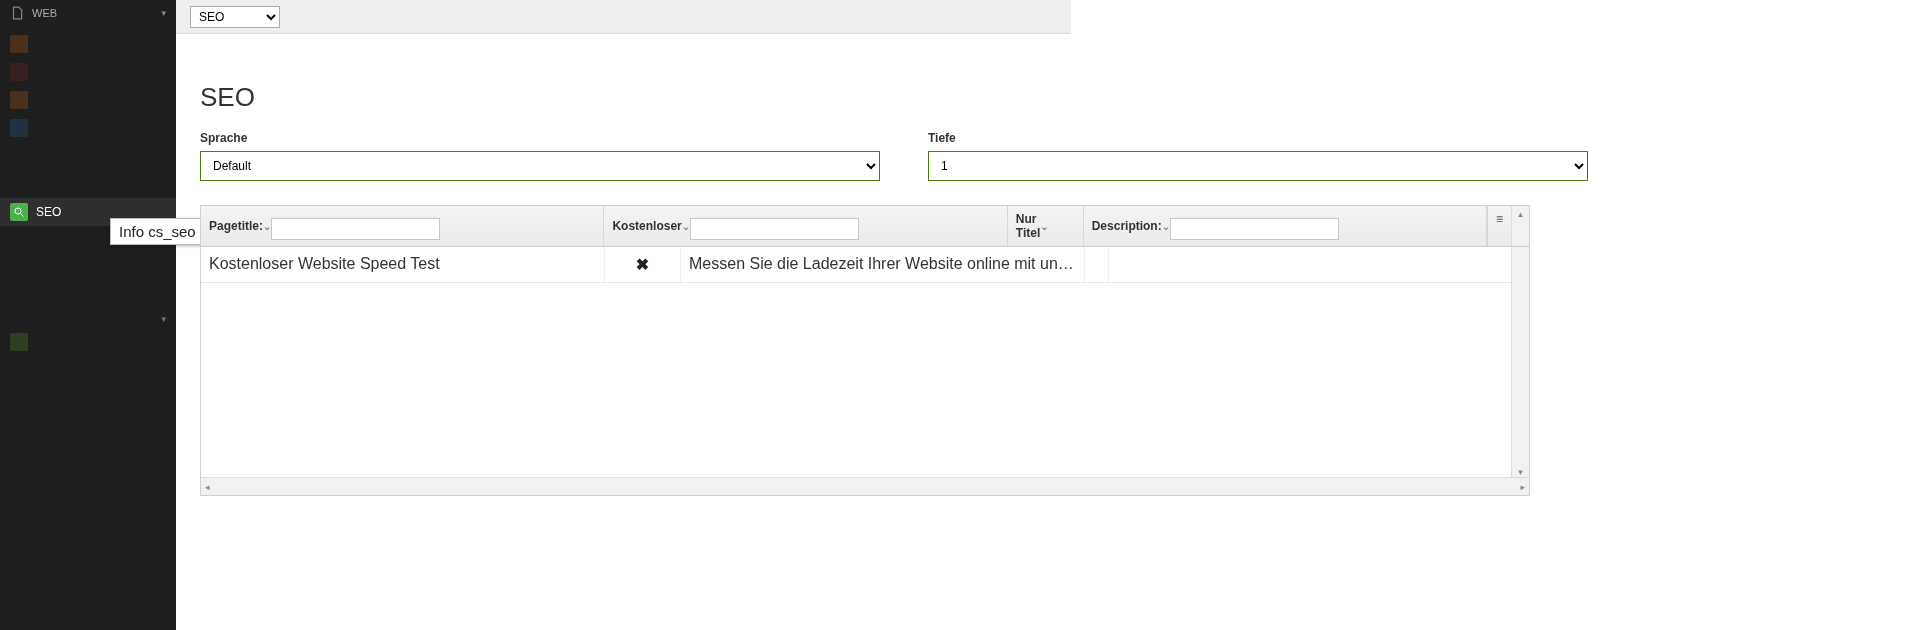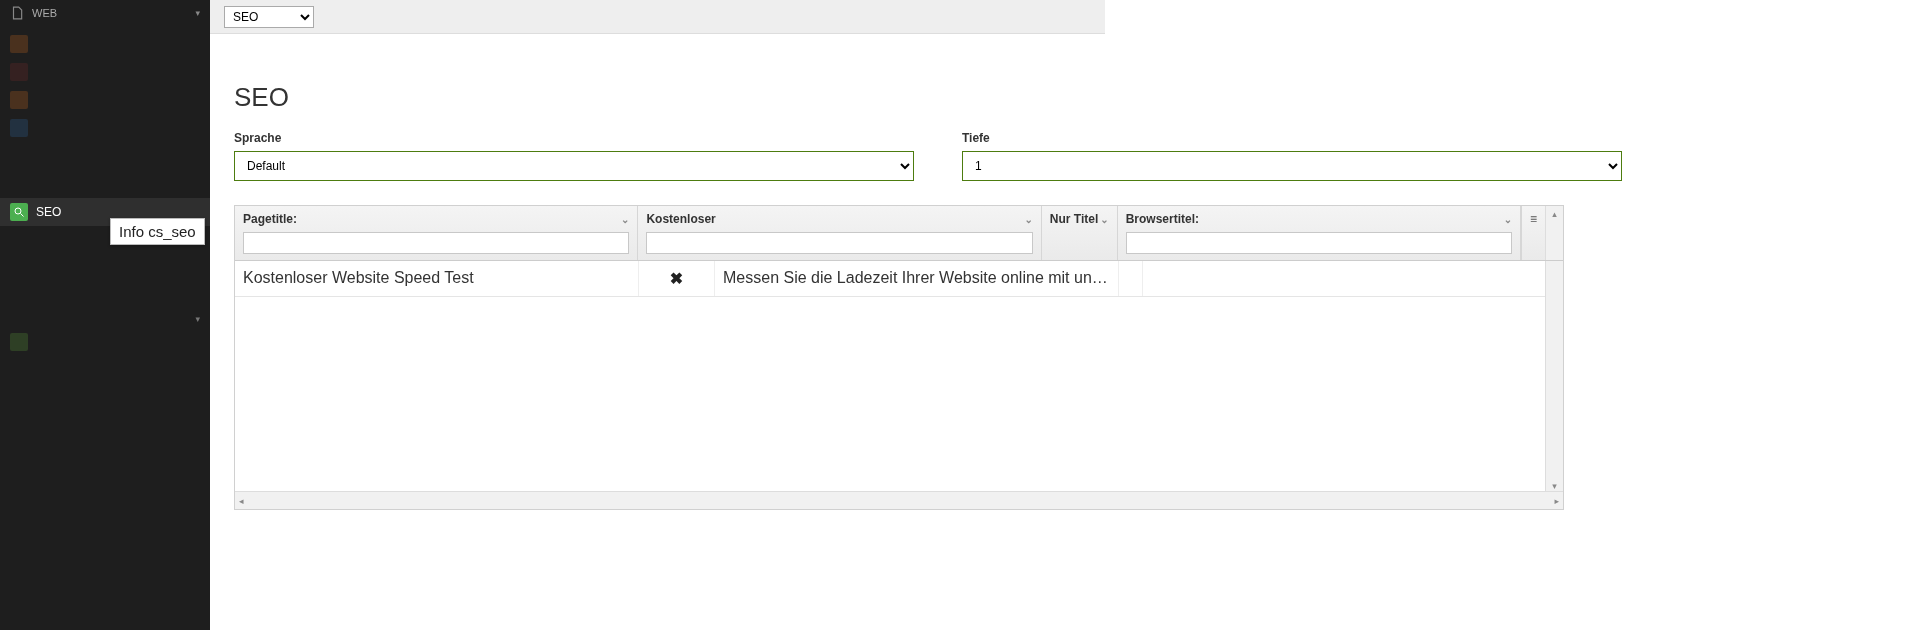--- a/index.html
+++ b/index.html
@@ -1,20 +1,20 @@
 <!DOCTYPE html>
 <html><head>
 <meta charset="utf-8">
 <style>
   * { box-sizing: border-box; margin: 0; padding: 0; }
   html, body { width: 1912px; height: 630px; font-family: Verdana, Arial, sans-serif; font-size: 12px; color: #333; }
   body { display: flex; }
 
   
-  .sidebar { width: 210px; background: #1e1e1e; color: #ccc; display: flex; flex-direction: column; position: relative; }
+  .sidebar { width: 176px; background: #1e1e1e; color: #ccc; display: flex; flex-direction: column; position: relative; }
   .sidebar-section-header { display: flex; align-items: center; padding: 6px 10px; font-size: 11px; color: #aaa; cursor: pointer; }
   .sidebar-section-header .page-ic { width: 14px; height: 14px; margin-right: 8px; fill: #888; }
   .sidebar-section-header .caret { margin-left: auto; font-size: 9px; color: #888; }
   .sidebar-items { margin-top: 4px; }
   .module-item { display: flex; align-items: center; height: 28px; padding: 0 10px; font-size: 12px; color: #ccc; cursor: pointer; }
   .module-item .mod-icon { width: 18px; height: 18px; margin-right: 8px; display:flex; align-items:center; justify-content:center; border-radius:2px; }
   .module-item.dim { opacity: 0.25; }
   .module-item.active { background: #2f2f2f; color: #fff; }
   .mod-orange { background: #d06a1f; }
   .mod-green  { background: #5fa33a; }
@@ -37,21 +37,21 @@
   .filters { display:flex; gap:48px; margin-bottom: 24px; }
   .filter-group { display:flex; flex-direction:column; flex:1; max-width: 680px; }
   .filter-group.depth { max-width: 660px; }
   .filter-label { font-size:12px; font-weight:700; color:#333; margin-bottom:6px; }
   .filter-select { height:30px; border:1px solid #4d7c0f; background:#fff; font-size:12px; padding:0 8px; width:100%; }
 
   
   .grid-wrap { position:relative; }
   .grid { border:1px solid #d0d0d0; width:1330px; }
   .grid-header { display:flex; background:linear-gradient(#f4f4f4,#eaeaea); border-bottom:1px solid #ccc; }
-  .gh-cell { display:flex; flex-direction:column; padding:6px 8px 6px 8px; border-right:1px solid #d6d6d6; }
+  .gh-cell { display:flex; flex-direction:row; padding:6px 8px 6px 8px; border-right:1px solid #d6d6d6; }
   .gh-top { display:flex; align-items:center; font-weight:700; font-size:12px; color:#333; }
   .gh-top .sort { margin-left:auto; color:#888; font-size:10px; cursor:pointer; }
   .gh-filter { margin-top:6px; height:22px; }
   .gh-filter input { width:100%; height:100%; border:1px solid #c8c8c8; padding:0 6px; font-size:12px; background:#fff; }
   .gh-cell.pagetitle { width:404px; }
   .gh-cell.brtitle   { width:404px; }
   .gh-cell.nurtitel  { width:76px;justify-content:center; }
   .gh-cell.nurtitel .gh-filter { visibility:hidden; }
   .gh-cell.desc      { width:404px; }
   .gh-tools { width:24px; display:flex; align-items:flex-start; justify-content:center; padding-top:6px; border-left:1px solid #d6d6d6; background:linear-gradient(#f4f4f4,#eaeaea); }
@@ -176,21 +176,21 @@
           </div>
           <div class="gh-cell nurtitel">
             <div class="gh-top">
               <span>Nur Titel</span>
               <span class="sort">⌄</span>
             </div>
             <div class="gh-filter"><input type="text" style=""></div>
           </div>
           <div class="gh-cell desc">
             <div class="gh-top">
-              <span>Browsertitel:</span>
+              <span>Description:</span>
               <span class="sort">⌄</span>
             </div>
             <div class="gh-filter"><input type="text" style=""></div>
           </div>
           <div class="gh-tools">
             <span class="menu-icon">≡</span>
           </div>
           <div class="vscroll-gutter">
             <span class="arrow">▴</span>
           </div>

